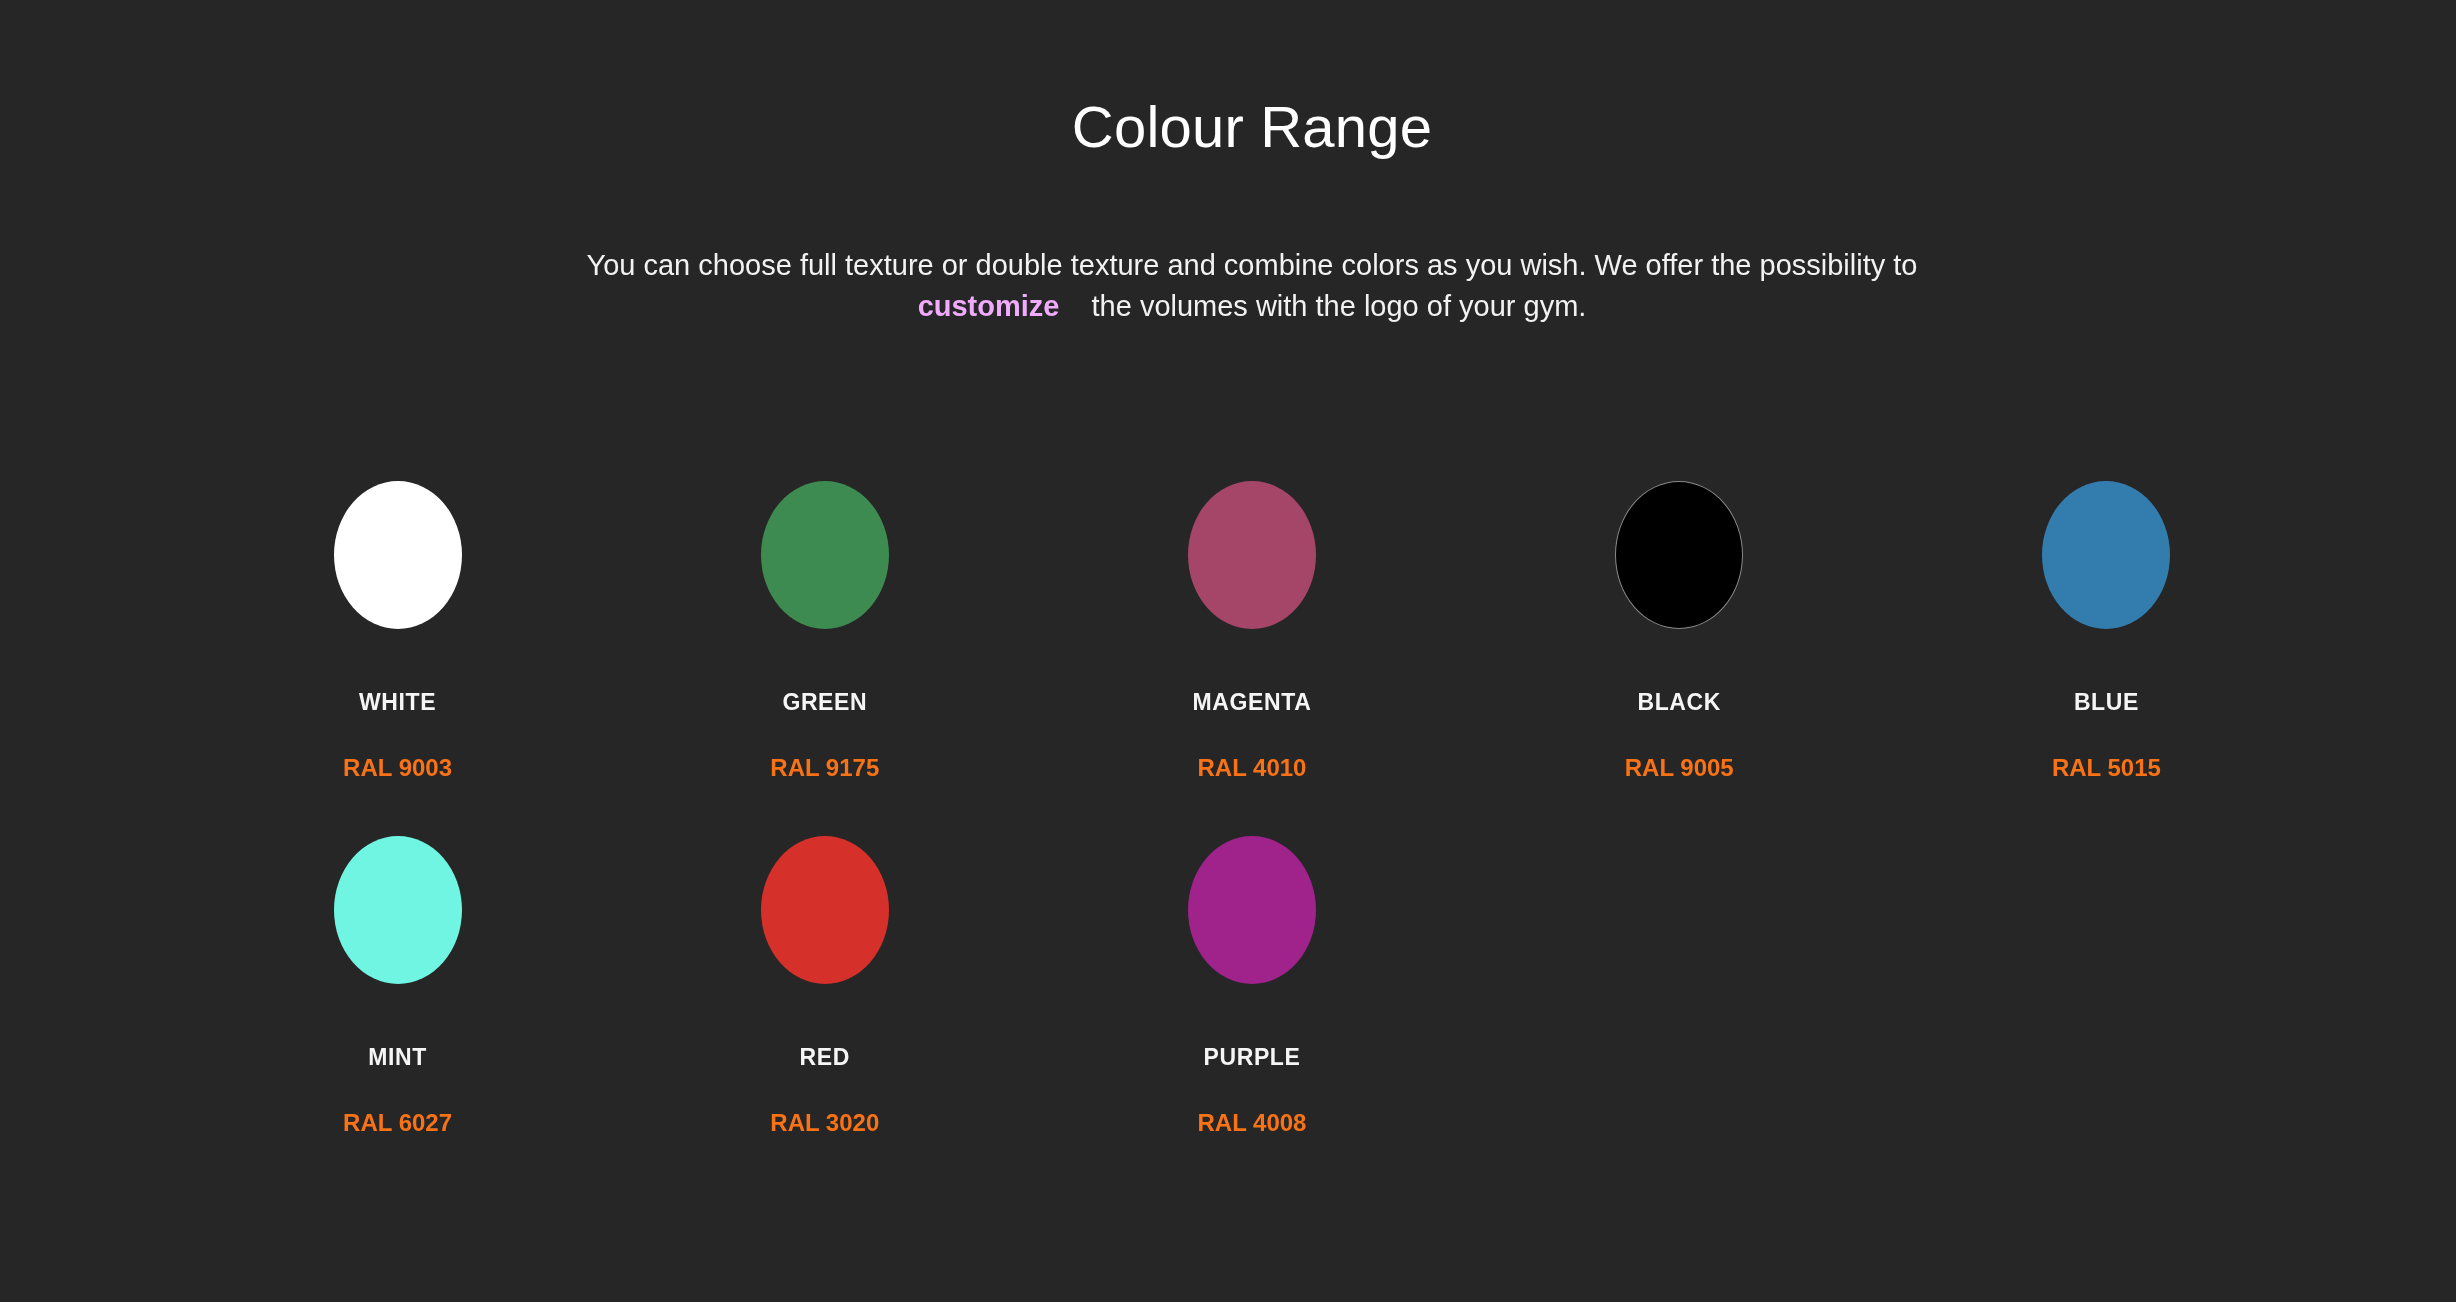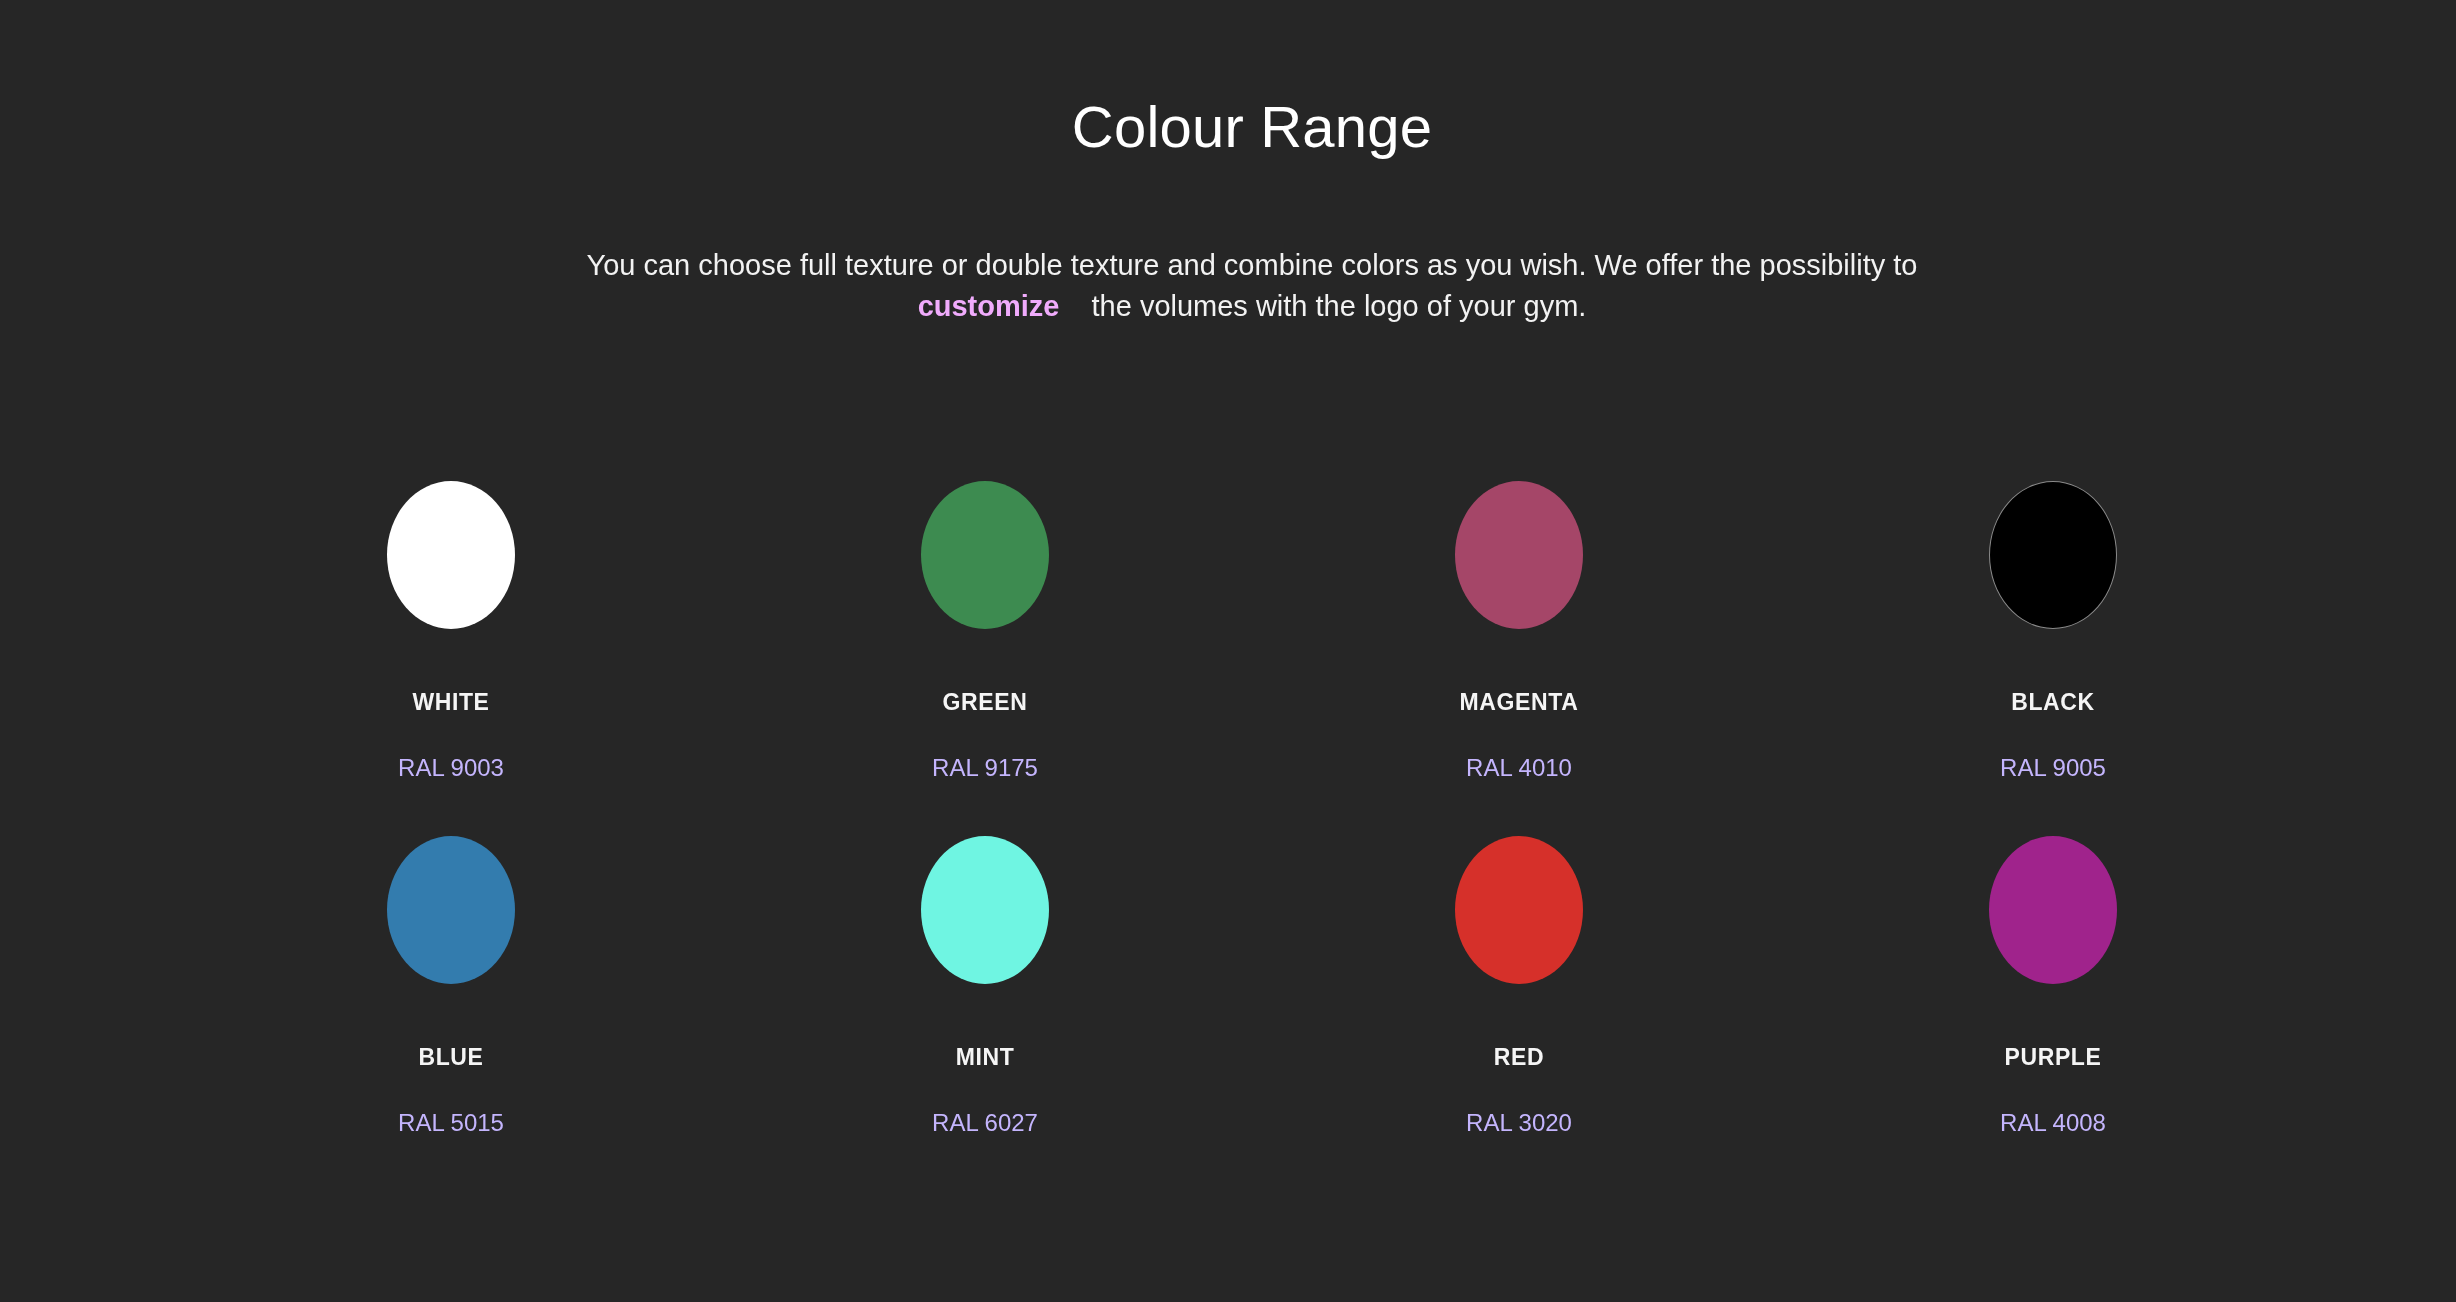--- a/index.html
+++ b/index.html
@@ -53,21 +53,21 @@
     font-weight: 700;
     color: #f0abfc;
   }
 
   
   .swatch-grid {
     margin: 0 auto;
     margin-top: 88px;
     width: 2160px;
     display: grid;
-    grid-template-columns: repeat(4, 1fr);
+    grid-template-columns: repeat(5, 1fr);
     row-gap: 0px;
   }
 
   .swatch {
     display: flex;
     flex-direction: column;
     align-items: center;
     padding-top: 28px;
   }
 
@@ -92,22 +92,22 @@
     font-weight: 700;
     letter-spacing: 0.6px;
     color: #f5f5f5;
     text-align: center;
     line-height: 1.1;
   }
 
   .swatch-code {
     margin-top: 16px;
     font-size: 24px;
-    font-weight: 400;
-    color: #c4b5fd;
+    font-weight: 700;
+    color: #f97316;
     text-align: center;
     line-height: 1.1;
   }
 </style>
 </head>
 <body>
 
 <div class="page">
 
   <div class="header">

